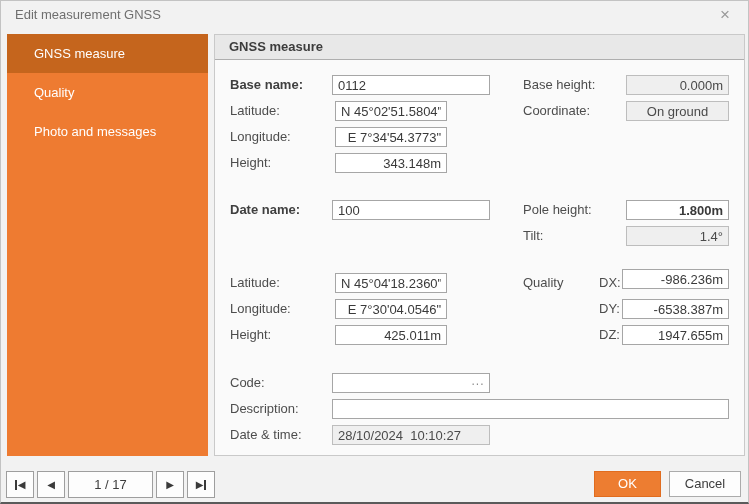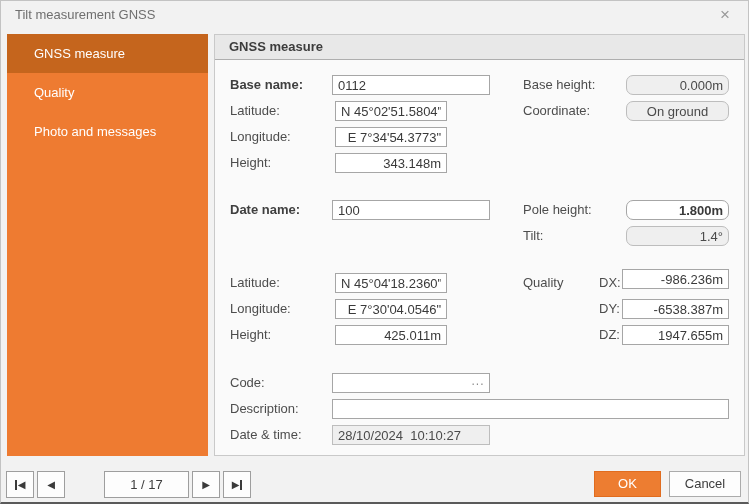--- a/index.html
+++ b/index.html
@@ -59,21 +59,21 @@
   input.fld.right { text-align:right; }
   input.fld.center { text-align:center; }
   input.fld.ro { background:#efefef; border-color:#bdbdbd; color:#4a4a4a; }
 
   
   .c-lbl1 { left:15px; }
   .c-in-wide  { left:117px; width:158px; }
   .c-in-geo   { left:120px; width:112px; }
   .c-in-desc  { left:117px; width:397px; }
   .c-lbl2 { left:308px; }
-  .c-in2  { left:411px; width:103px;border-radius:7px; }
+  .c-in2  { left:411px; width:103px; }
   .c-lbl-dxyz { left:384px; }
   .c-in-dxyz  { left:407px; width:107px; }
 
   .code-wrap { position:absolute; left:117px; width:158px; height:20px; }
   .code-wrap input { left:0; width:158px; }
   .browse-btn {
     position:absolute; right:2px; top:2px; width:20px; height:16px;
     line-height:12px; text-align:center; font-size:12px; letter-spacing:1px;
     color:#8a8a8a; background:#ffffff; cursor:default;
   }
@@ -82,40 +82,40 @@
   .pager { position:absolute; left:5px; top:470px; display:flex; gap:3px; }
   .nav-btn {
     width:28px; height:27px; background:#fdfdfd; border:1px solid #9e9e9e;
     display:flex; align-items:center; justify-content:center; gap:1px;
     color:#3a3a3a; cursor:default;
   }
   .tri { font-size:10px; line-height:1; color:#3a3a3a; }
   .bar { width:2px; height:10px; background:#3a3a3a; }
   .pos-box {
     width:85px; height:27px; background:#fdfdfd; border:1px solid #9e9e9e;
-    text-align:center; line-height:25px; font-size:13px; color:#3c3c3c;margin-left:36px;
+    text-align:center; line-height:25px; font-size:13px; color:#3c3c3c;
   }
 
   .ok-btn {
     position:absolute; left:593px; top:470px; width:67px; height:26px;
     background:#ed7d31; border:1px solid #e06c1f; color:#ffffff;
     text-align:center; line-height:24px; font-size:13px; cursor:default;
   }
   .cancel-btn {
     position:absolute; left:668px; top:470px; width:72px; height:26px;
     background:#fdfdfd; border:1px solid #ababab; color:#3c3c3c;
     text-align:center; line-height:24px; font-size:13px; cursor:default;
   }
 </style>
 </head>
 <body>
 
 <div class="dialog">
 
-  <div class="titlebar-title">Tilt measurement GNSS</div>
+  <div class="titlebar-title">Edit measurement GNSS</div>
   <div class="close-btn">×</div>
 
   <div class="sidebar">
     <div class="side-item selected">GNSS measure</div>
     <div class="side-item">Quality</div>
     <div class="side-item">Photo and messages</div>
   </div>
 
   <div class="panel">
     <div class="panel-header">GNSS measure</div>

